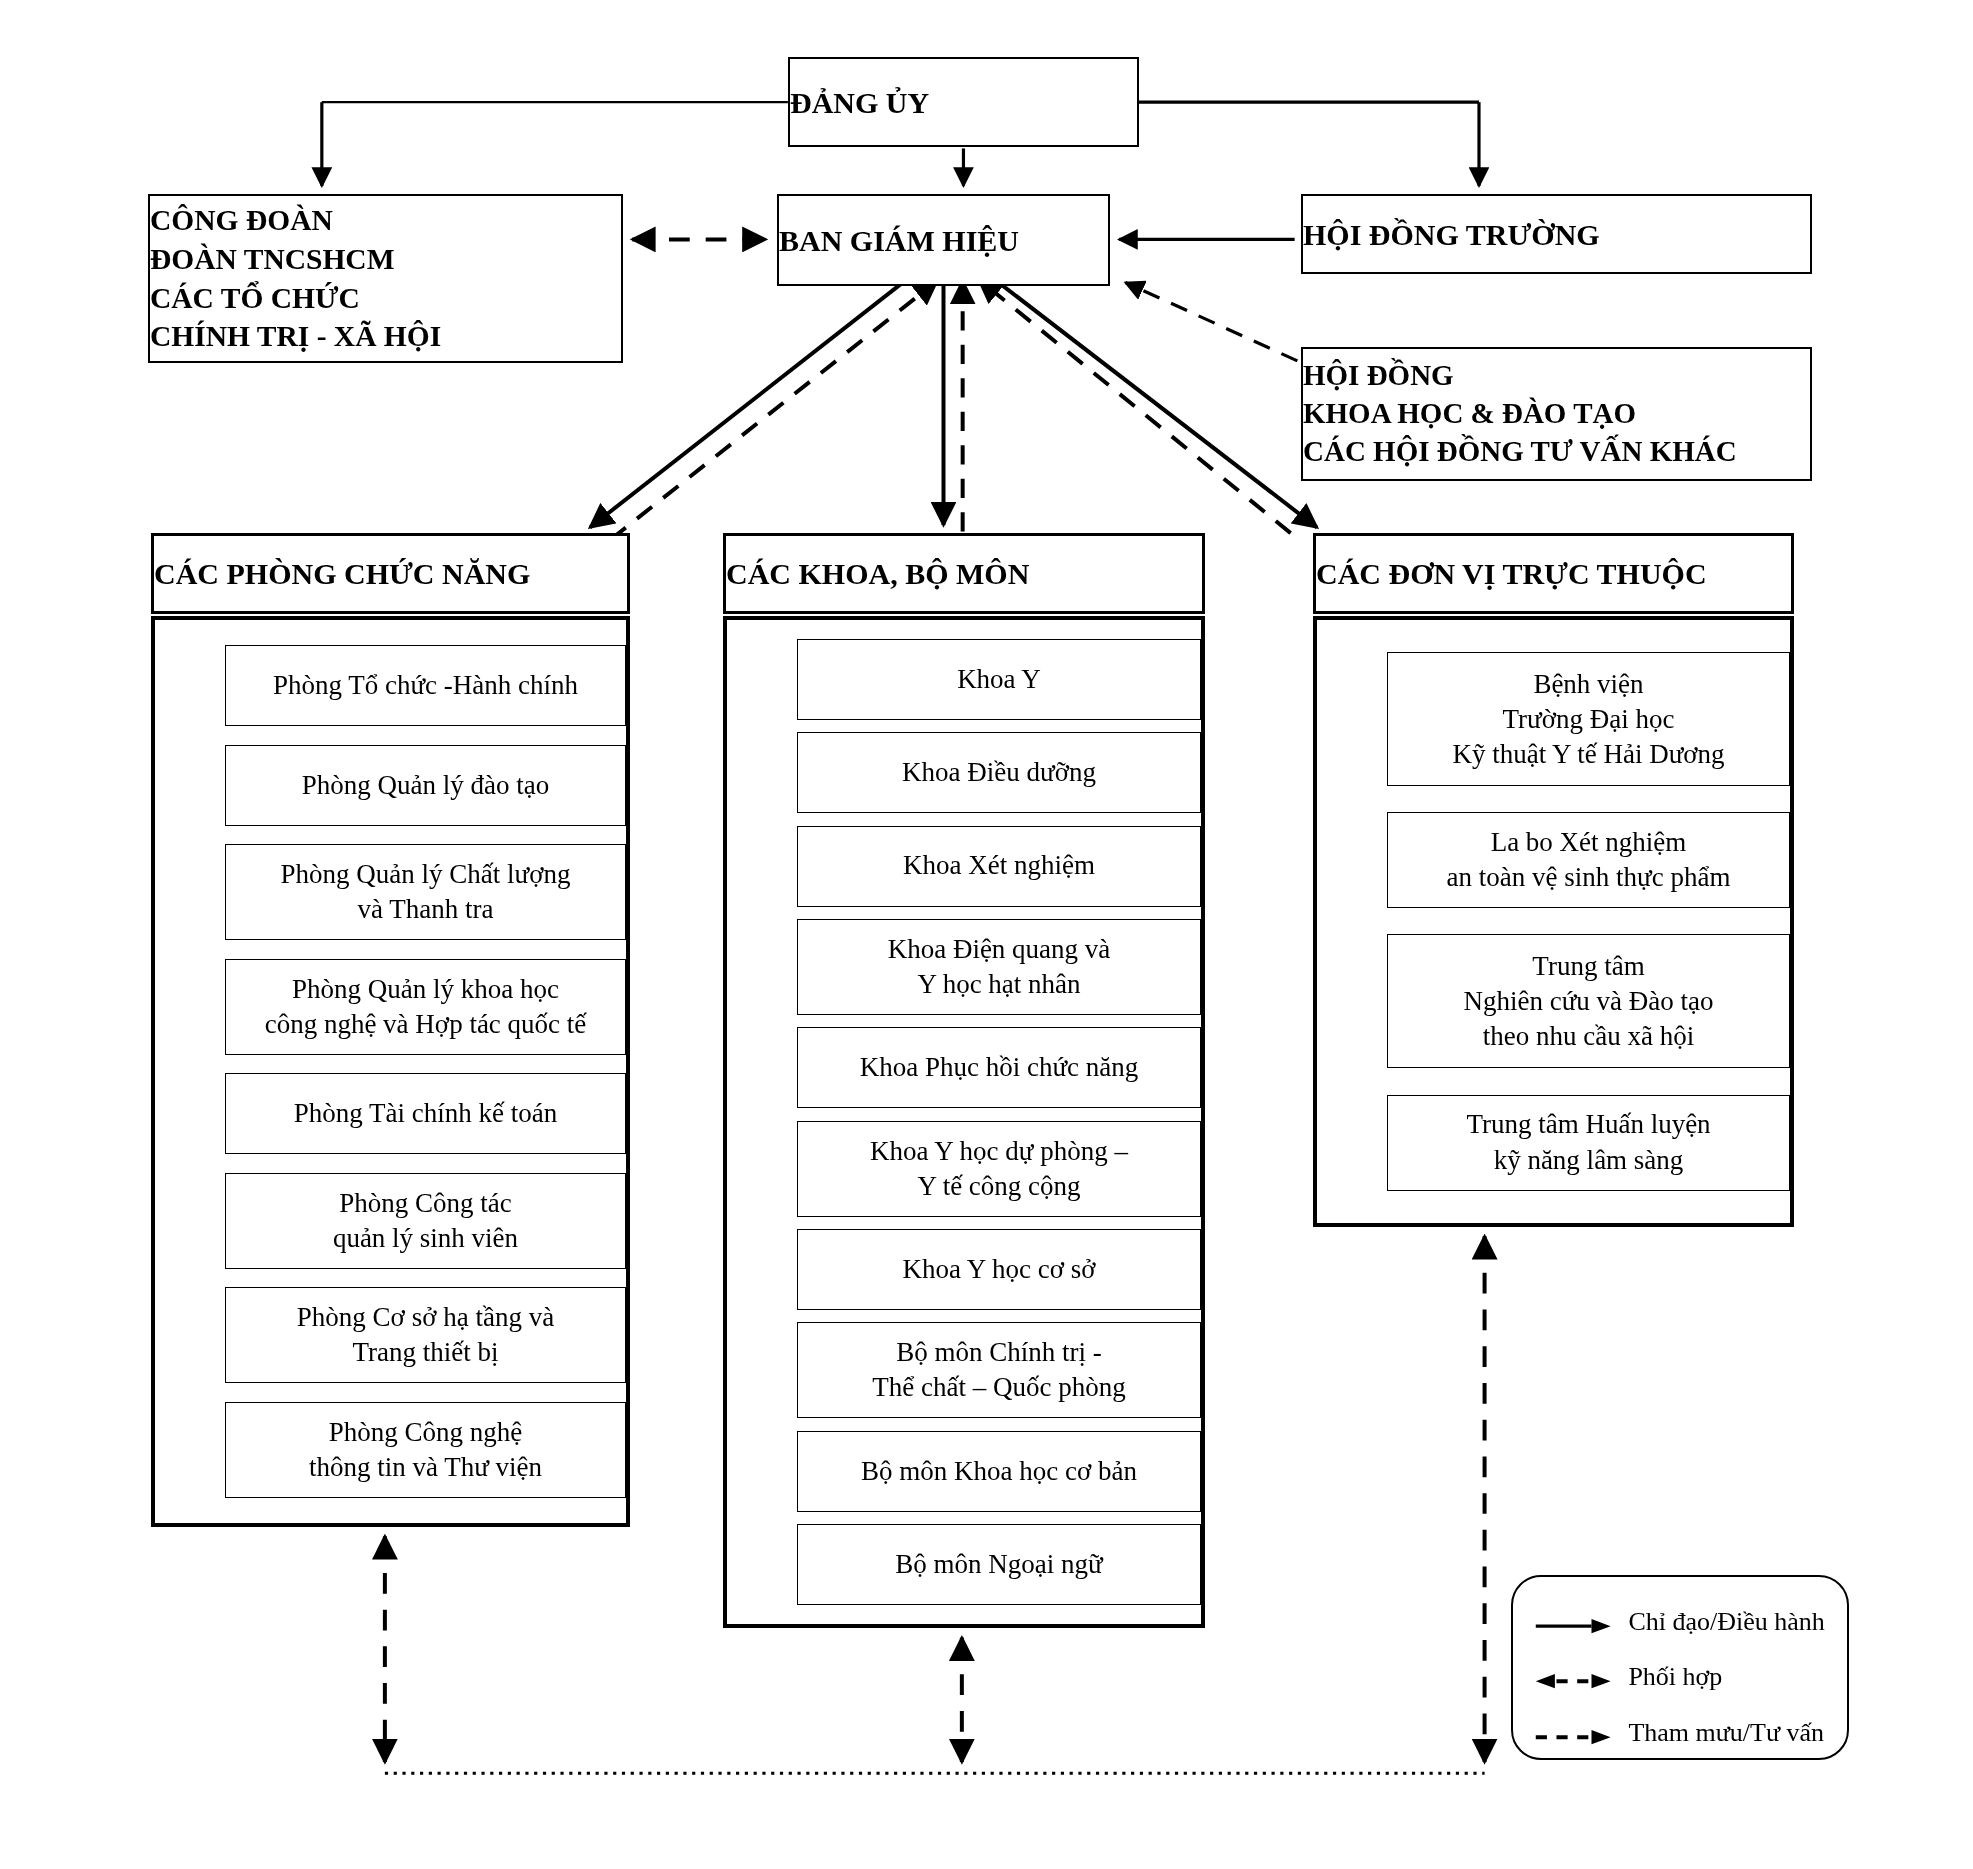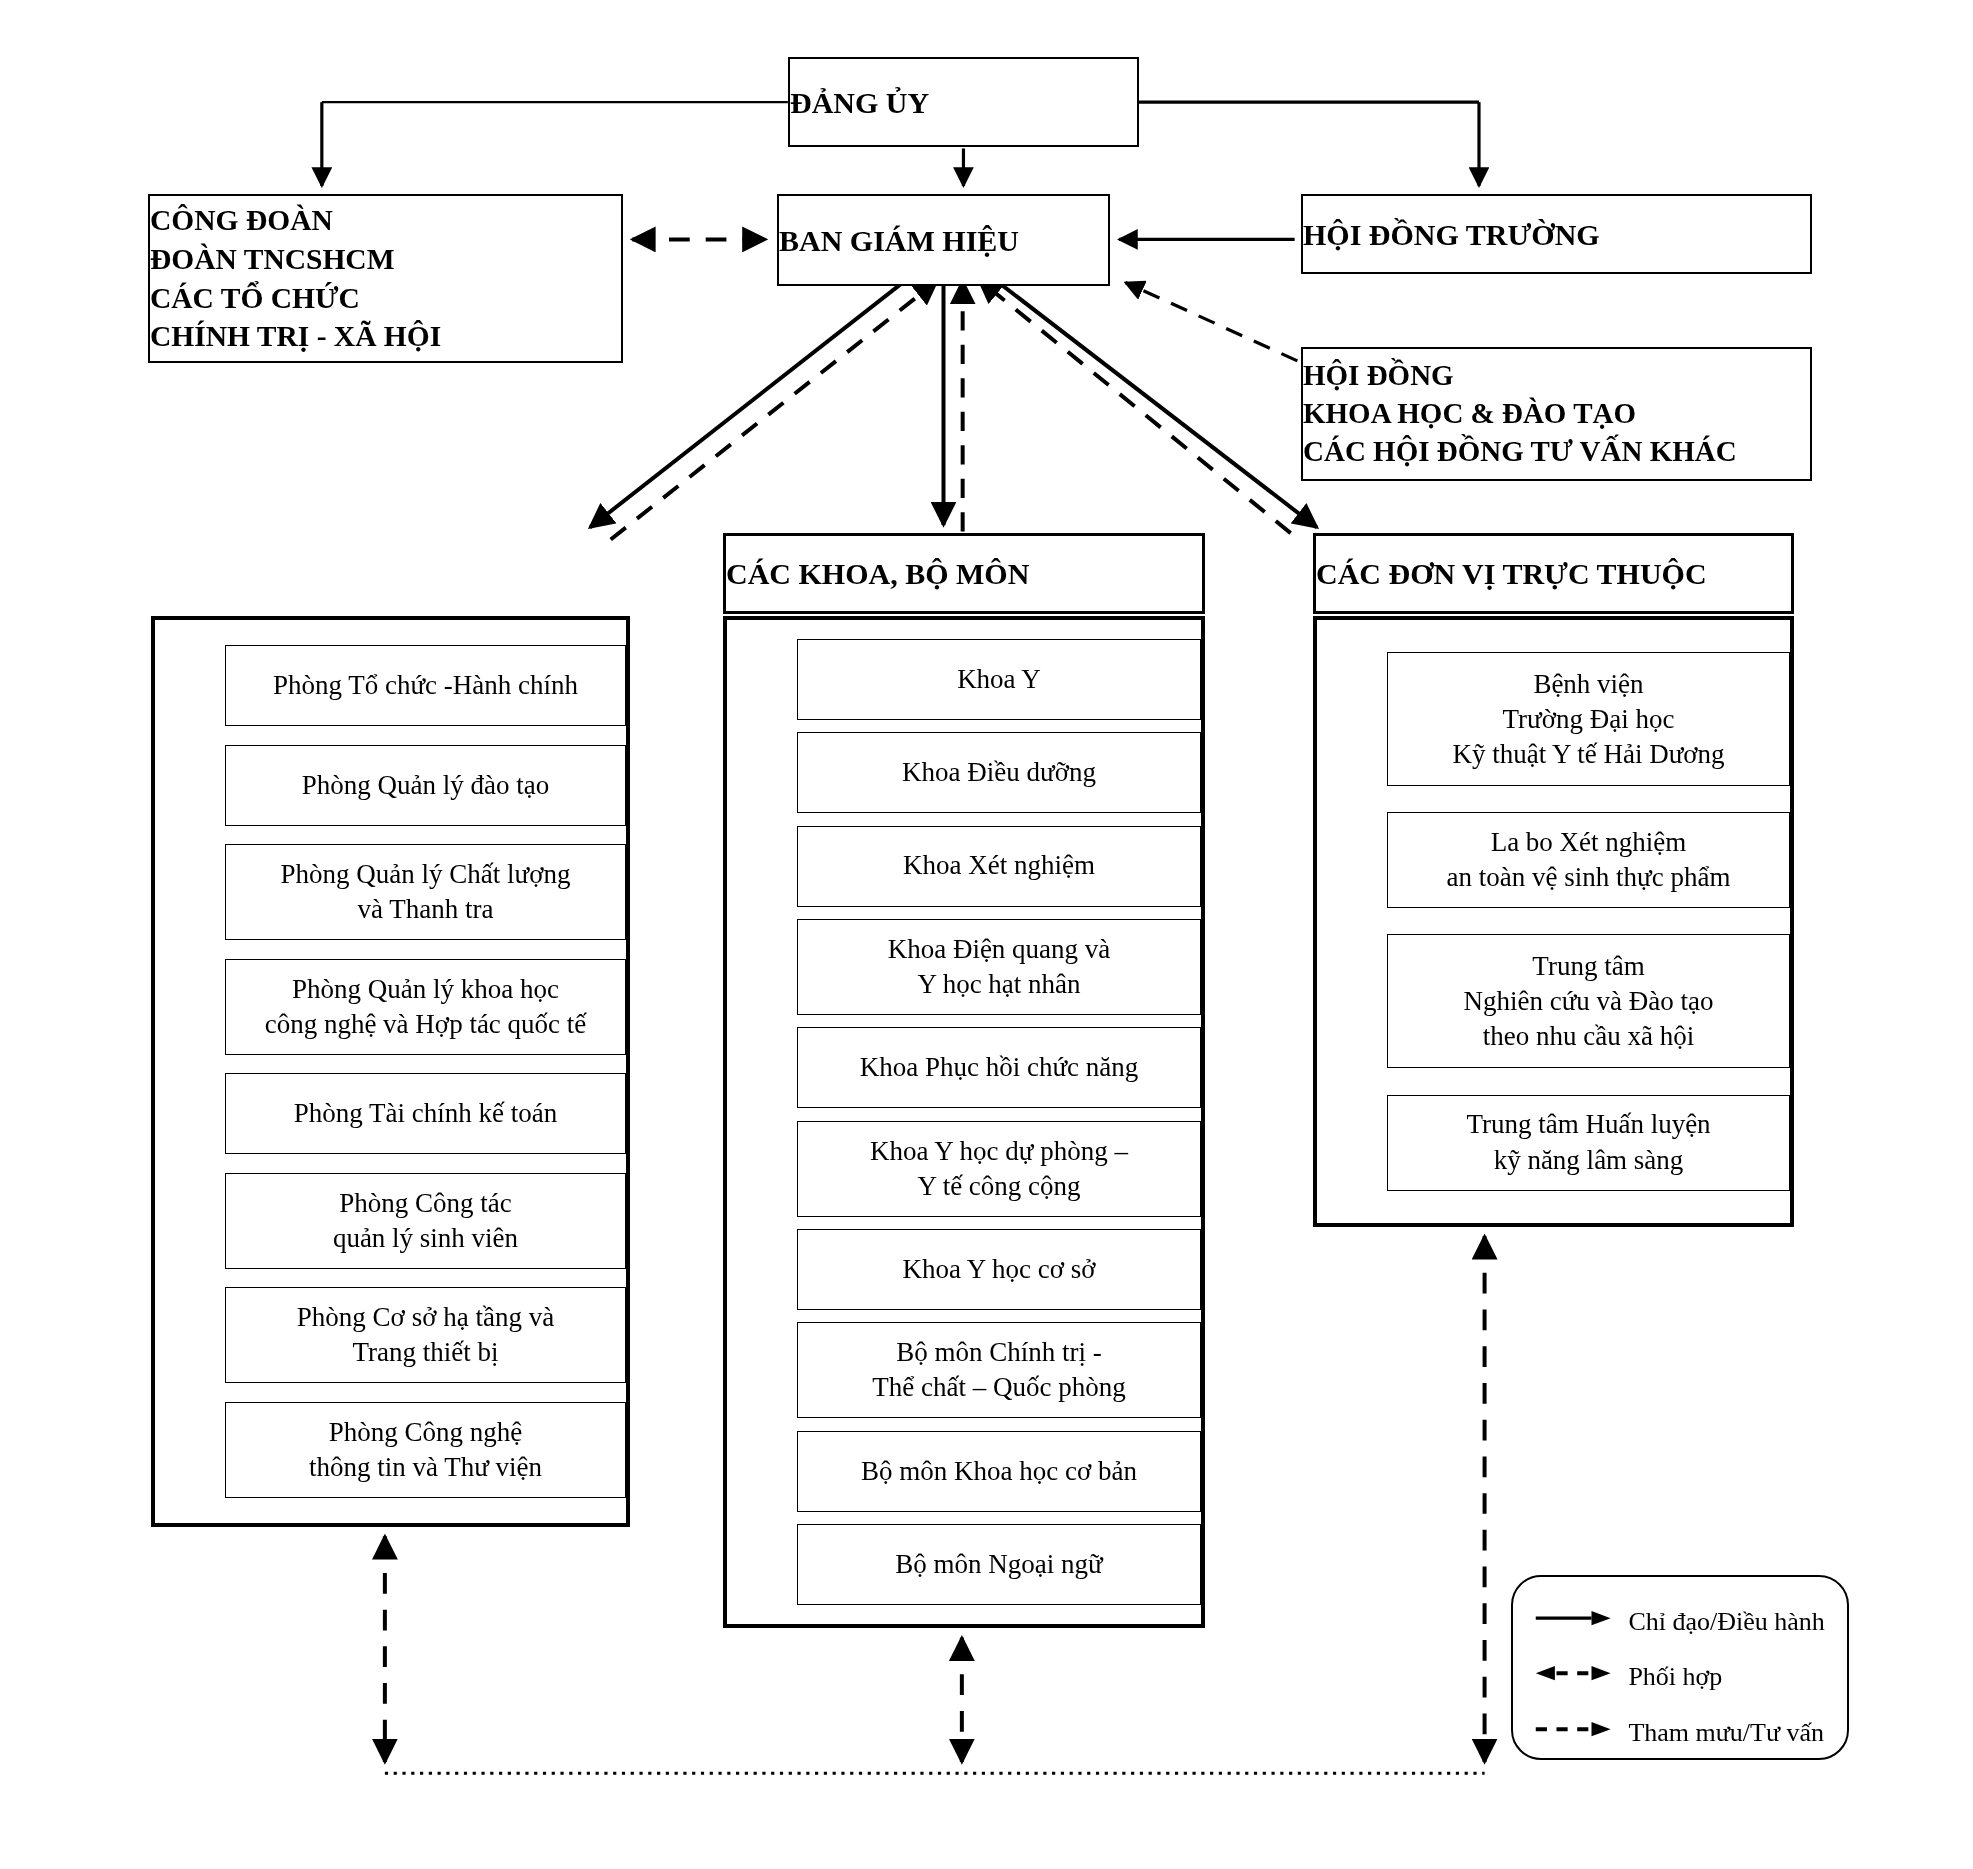--- a/index.html
+++ b/index.html
@@ -20,21 +20,21 @@
   .unit{border:1.6px solid #000;background:#fff;width:calc(100% - 70px);
         display:flex;flex-direction:column;align-items:center;justify-content:center;
         text-align:center;font-size:27px;line-height:1.3;box-sizing:border-box;}
   .lines-1{min-height:81px;}
   .lines-2{min-height:96px;}
   .lines-3{min-height:134px;}
   #legend{position:absolute;left:1511px;top:1575px;width:338px;height:185px;
           border:2.4px solid #000;border-radius:30px;background:#fff;z-index:1;
           display:flex;flex-direction:column;justify-content:space-evenly;
           padding:4.8px 0 4.8px 21px;box-sizing:border-box;}
-  .legend-row{display:flex;align-items:flex-start;gap:14.4px;font-size:26px;margin-top:20px;}
+  .legend-row{display:flex;align-items:flex-end;gap:14.4px;font-size:26px;margin-top:20px;}
   .legend-icon{flex:0 0 auto;}
 </style>
 </head>
 <body>
 
 <div id="stage">
 
   <svg id="connectors" width="1974" height="1869" viewBox="0 0 2473 2342">
     <defs>
       <marker id="ah" viewBox="0 0 10 10" refX="9" refY="5" markerWidth="6.5" markerHeight="6.5" orient="auto-start-reverse" markerUnits="strokeWidth">
@@ -89,20 +89,23 @@
   <div class="box bold t38" style="left:1301px;top:194px;width:511px;height:80px;">
     <div>HỘI ĐỒNG TRƯỜNG</div>
   </div>
 
   <div class="box bold t36" style="left:1301px;top:321px;width:511px;height:134px;">
     <div>HỘI ĐỒNG</div>
     <div>KHOA HỌC &amp; ĐÀO TẠO</div>
     <div>CÁC HỘI ĐỒNG TƯ VẤN KHÁC</div>
   </div>
 
+  <div class="box header-box" style="left:151px;top:533px;width:479px;height:81px;">
+    <div>CÁC PHÒNG CHỨC NĂNG</div>
+  </div>
   <div class="box header-box" style="left:723px;top:533px;width:482px;height:81px;">
     <div>CÁC KHOA, BỘ MÔN</div>
   </div>
   <div class="box header-box" style="left:1313px;top:533px;width:481px;height:81px;">
     <div>CÁC ĐƠN VỊ TRỰC THUỘC</div>
   </div>
 
   <div class="box container-box" style="left:151px;top:616px;width:479px;height:911px;">
       <div class="unit lines-1">
         <div>Phòng Tổ chức -Hành chính</div>

